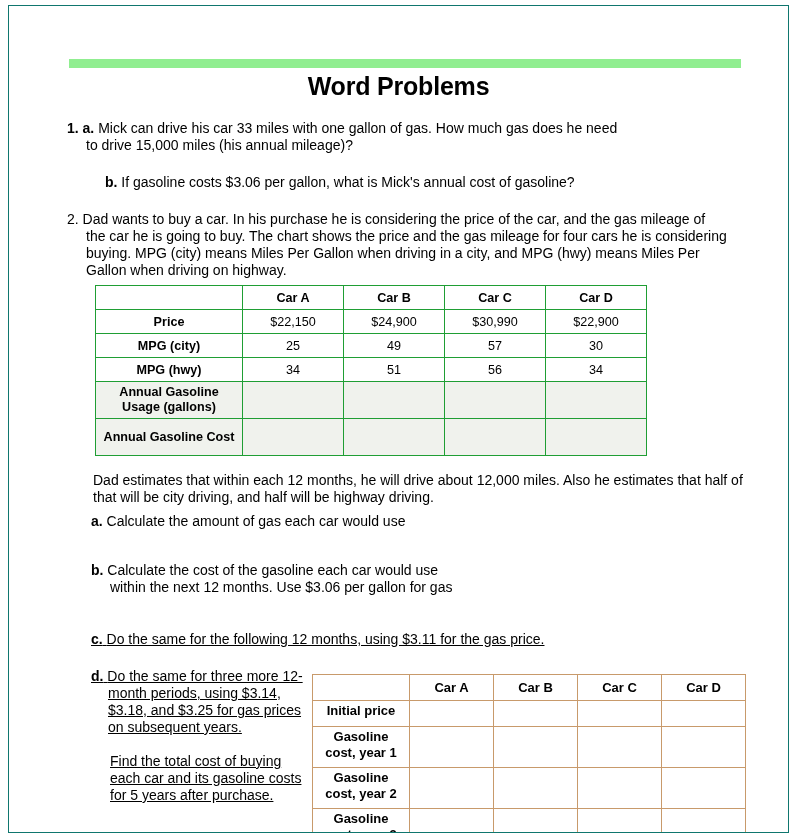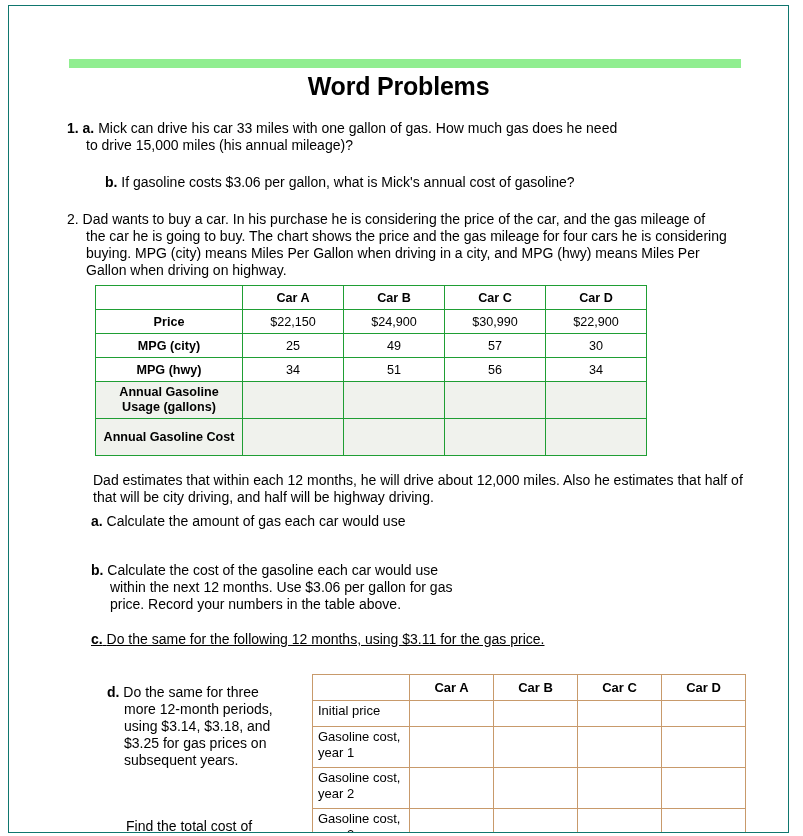--- a/index.html
+++ b/index.html
@@ -67,21 +67,21 @@
   .q1 { left: 58px; top: 114px; width: 640px; }
 
   .q1b { left: 96px; top: 168px; width: 640px; }
   .q2 { left: 58px; top: 205px; width: 660px; }
 
   .afterTableText { left: 84px; top: 456px; width: 650px; margin-top: 10px; }
   .parta { left: 82px; top: 507px; width: 620px; }
   .partb { left: 82px; top: 556px; width: 620px; }
   .partc { left: 82px; top: 625px; width: 620px; text-decoration: underline; }
   .partd { left: 82px; top: 662px; width: 212px; }
-  .partd p { margin: 16px; }
+  .partd p { margin: 0; text-decoration: underline; }
   .partd .gap { height: 17px; }
 
   .hang {
     padding-left: 19px;
     text-indent: -19px;
   }
   .hang2 {
     padding-left: 17px;
     text-indent: -17px;
   }
@@ -138,22 +138,23 @@
     font-weight: normal;
   }
   .table2 .hdr {
     text-align: center;
     font-weight: bold;
     height: 21px;
     vertical-align: middle;
   }
   .table2 .rowlabel {
     width: 86px;
-    text-align: left;
+    text-align: center;
     line-height: 16px;
+    font-weight: bold;
   }
   .table2 .r1 td { height: 21px; }
   .table2 .r2 td { height: 36px; margin-top: 28px; }
 </style>
 </head>
 <body>
 
 <div id="page">
   <div class="content">
 
@@ -238,21 +239,20 @@
         <span>Calculate the amount of gas each car would use</span>
       </div>
     </div>
 
     <div class="block partb">
       <div class="hang2">
         <b>b.</b>
         <span>Calculate the cost of the gasoline each car would use</span>
       </div>
       <div class="indent-body">within the next 12 months. Use $3.06 per gallon for gas</div>
-      <div class="indent-body">price. Record your numbers in the table above.</div>
     </div>
 
     <div class="block partc">
       <div class="hang2">
         <b>c.</b>
         <span>Do the same for the following 12 months, using $3.11 for the gas price.</span>
       </div>
     </div>
 
     <div class="block partd">

